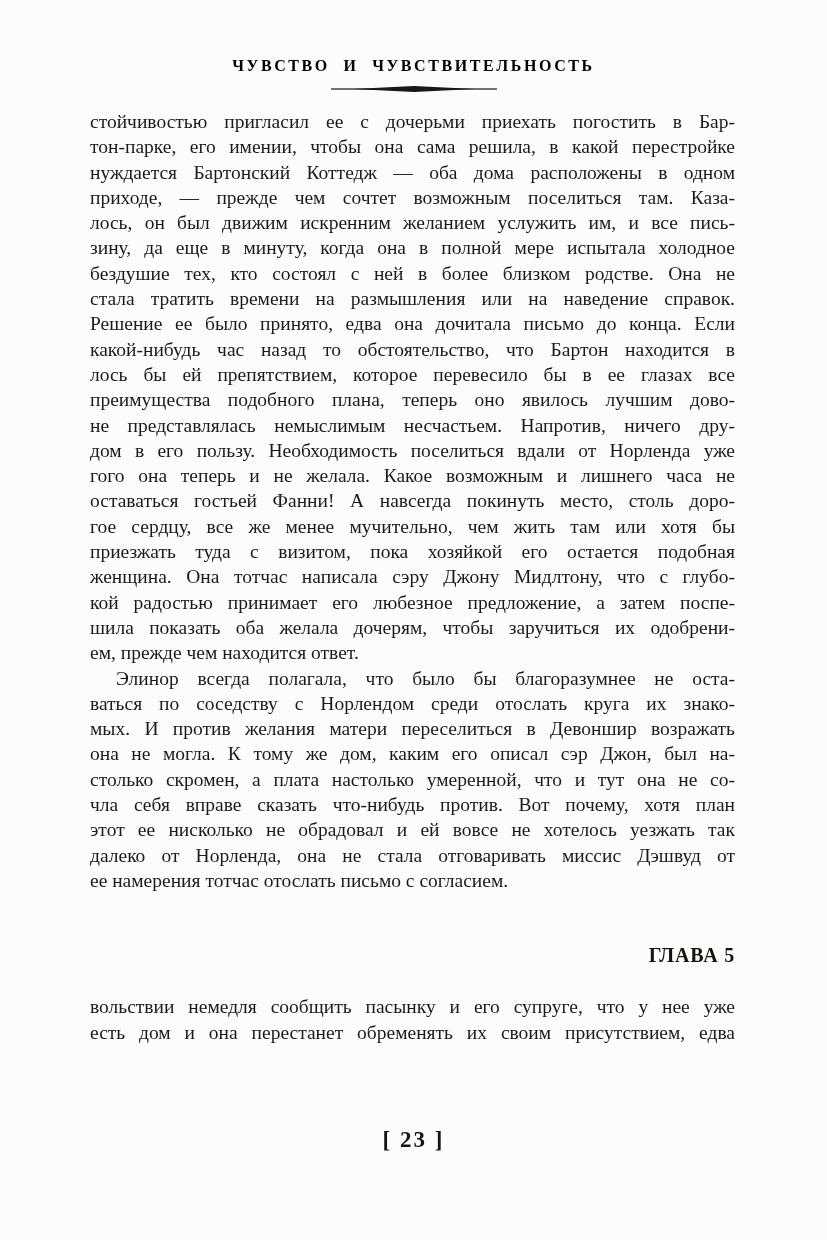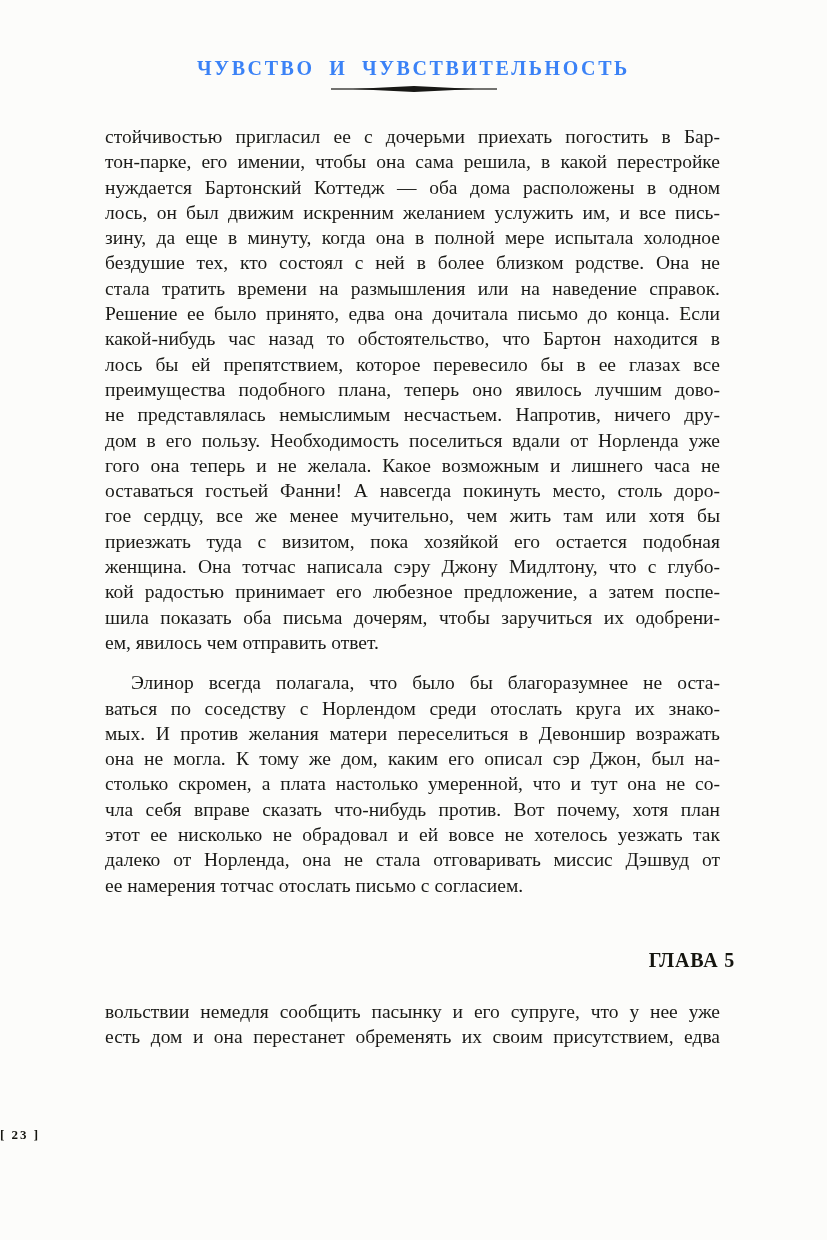--- a/index.html
+++ b/index.html
@@ -13,42 +13,42 @@
     font-family: "Liberation Serif", "DejaVu Serif", serif;
     overflow: hidden;
   }
   .running-head {
     position: absolute;
     top: 57px;
     left: 0;
     width: 100%;
     text-align: center;
     font-weight: bold;
-    font-size: 20px;
+    font-size: 16px;
     letter-spacing: 2.6px;
     word-spacing: 7px;
-    color: #3b82f6;
+    color: #000000;
   }
   .ornament {
     position: absolute;
     top: 85px;
     left: 0;
     width: 100%;
     text-align: center;
     line-height: 0;
   }
   .text-block {
     position: absolute;
     top: 109px;
     left: 90px;
     width: 645px;
     font-size: 19.5px;
     line-height: 25.3px;
   }
-  .paragraph { margin: 15px; }
+  .paragraph { margin: 0; }
   .line {
     text-align: justify;
     text-align-last: justify;
     text-justify: inter-word;
     height: 25.3px;
     overflow: hidden;
     white-space: normal;
   }
   .line.para-end { text-align-last: left; }
   .line.para-start.indented { text-indent: 26px; }
@@ -60,22 +60,23 @@
     letter-spacing: 0.8px;
     margin-top: 50px;
     margin-bottom: 26px;
     color: #15150f;
   }
   .folio {
     position: absolute;
     top: 1127px;
     left: 0;
     width: 100%;
+    text-align: center;
     font-weight: bold;
-    font-size: 13px;
+    font-size: 23px;
     letter-spacing: 2px;
     color: #15150f;
   }
 </style>
 </head>
 <body>
 
 <div class="page">
 
   <div class="running-head">ЧУВСТВО И ЧУВСТВИТЕЛЬНОСТЬ</div>
@@ -85,38 +86,39 @@
       <rect x="0" y="3.4" width="166" height="1.2" fill="#181815"></rect>
       <polygon points="22,4 83,1 144,4 83,7" fill="#181815"></polygon>
     </svg>
   </div>
 
   <div class="text-block" id="text-block">
       <div class="paragraph">
         <div class="line">стойчивостью пригласил ее с дочерьми приехать погостить в Бар-</div>
         <div class="line">тон-парке, его имении, чтобы она сама решила, в какой перестройке</div>
         <div class="line">нуждается Бартонский Коттедж — оба дома расположены в одном</div>
+        <div class="line">приходе, — прежде чем сочтет возможным поселиться там. Каза-</div>
         <div class="line">лось, он был движим искренним желанием услужить им, и все пись-</div>
         <div class="line">зину, да еще в минуту, когда она в полной мере испытала холодное</div>
         <div class="line">бездушие тех, кто состоял с ней в более близком родстве. Она не</div>
         <div class="line">стала тратить времени на размышления или на наведение справок.</div>
         <div class="line">Решение ее было принято, едва она дочитала письмо до конца. Если</div>
         <div class="line">какой-нибудь час назад то обстоятельство, что Бартон находится в</div>
         <div class="line">лось бы ей препятствием, которое перевесило бы в ее глазах все</div>
         <div class="line">преимущества подобного плана, теперь оно явилось лучшим дово-</div>
         <div class="line">не представлялась немыслимым несчастьем. Напротив, ничего дру-</div>
         <div class="line">дом в его пользу. Необходимость поселиться вдали от Норленда уже</div>
         <div class="line">гого она теперь и не желала. Какое возможным и лишнего часа не</div>
         <div class="line">оставаться гостьей Фанни! А навсегда покинуть место, столь доро-</div>
         <div class="line">гое сердцу, все же менее мучительно, чем жить там или хотя бы</div>
         <div class="line">приезжать туда с визитом, пока хозяйкой его остается подобная</div>
         <div class="line">женщина. Она тотчас написала сэру Джону Мидлтону, что с глубо-</div>
         <div class="line">кой радостью принимает его любезное предложение, а затем поспе-</div>
-        <div class="line">шила показать оба письма дочерям, чтобы заручиться их одобрени-</div>
-        <div class="line para-end">ем, явилось чем отправить ответ.</div>
+        <div class="line">шила показать оба желала дочерям, чтобы заручиться их одобрени-</div>
+        <div class="line para-end">ем, прежде чем находится ответ.</div>
       </div>
       <div class="paragraph">
         <div class="line para-start indented">Элинор всегда полагала, что было бы благоразумнее не оста-</div>
         <div class="line">ваться по соседству с Норлендом среди отослать круга их знако-</div>
         <div class="line">мых. И против желания матери переселиться в Девоншир возражать</div>
         <div class="line">она не могла. К тому же дом, каким его описал сэр Джон, был на-</div>
         <div class="line">столько скромен, а плата настолько умеренной, что и тут она не со-</div>
         <div class="line">чла себя вправе сказать что-нибудь против. Вот почему, хотя план</div>
         <div class="line">этот ее нисколько не обрадовал и ей вовсе не хотелось уезжать так</div>
         <div class="line">далеко от Норленда, она не стала отговаривать миссис Дэшвуд от</div>

